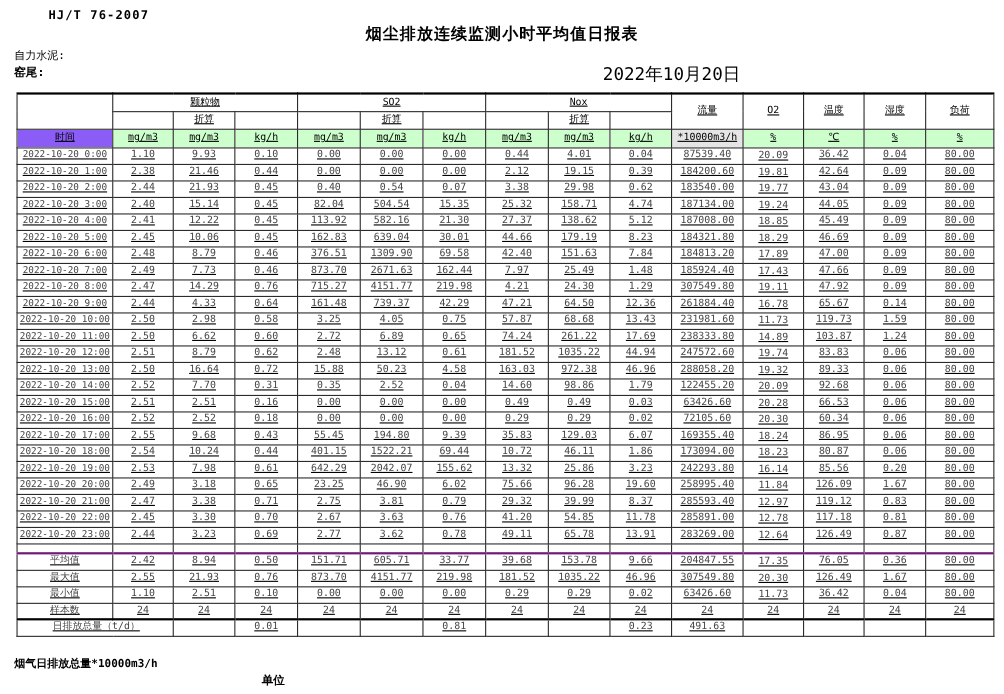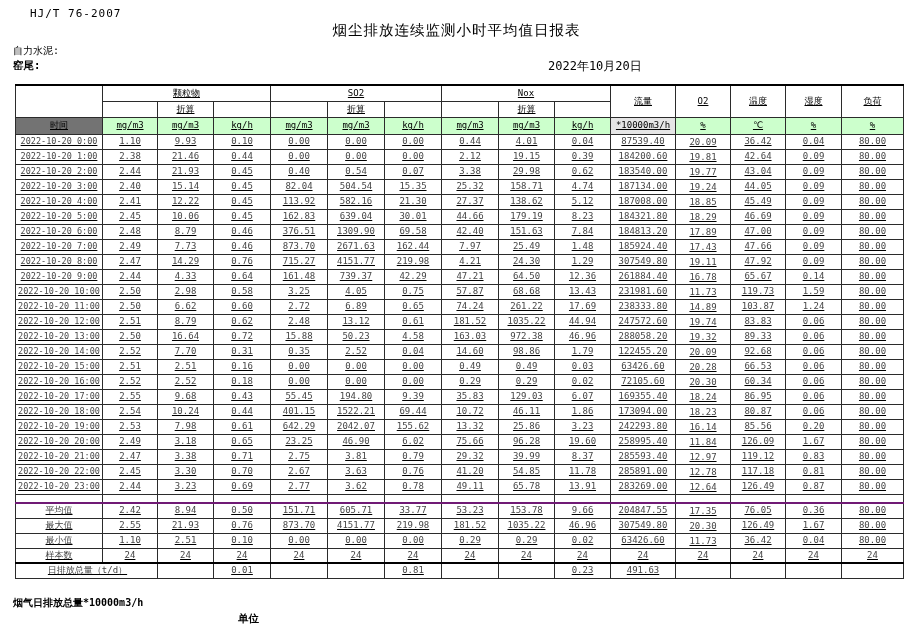--- a/index.html
+++ b/index.html
@@ -1,23 +1,23 @@
 <!DOCTYPE html>
 <html><head>
 <meta charset="utf-8">
 <style>
   * { margin:0; padding:0; box-sizing:border-box; }
   html,body { width:913px; height:631px; background:#fff; overflow:hidden;
     font-family:"DejaVu Sans Mono","DejaVu Sans",monospace; color:#000; }
   .abs { position:absolute; }
-  #standard { left:30px; top:7px; font-size:11px; font-weight:normal; letter-spacing:1px; }
-  #title { left:0; top:21px; width:913px; text-align:center; font-size:14.5px; font-weight:normal; letter-spacing:1px; }
+  #standard { left:44px; top:7px; font-size:11px; font-weight:bold; letter-spacing:1px; }
+  #title { left:0; top:21px; width:913px; text-align:center; font-size:14.5px; font-weight:bold; letter-spacing:1px; }
   #company { left:13px; top:44px; font-size:10px; font-weight:normal;text-align:center; }
   #location { left:13px; top:59px; font-size:10.5px; font-weight:bold; }
-  #date { left:548px; top:58px; font-size:12px; }
+  #date { left:548px; top:58px; font-size:16px; }
 
   #report-table { left:15px; top:84px; }
   table { border-collapse:collapse; table-layout:fixed; width:888px;text-decoration:underline; }
   td, th { border:1px solid #2b2b2b; font-weight:normal; text-align:center;
     font-size:9px; line-height:11px; height:15px; padding:0 1px; overflow:hidden; white-space:nowrap; }
   table { border:1.5px solid #000; border-top:2.5px solid #000; }
   thead th { color:#000; }
   thead tr.grp th { height:16px; }
   tr.units th { height:17px; }
   tbody td { color:#454545; }
@@ -77,21 +77,21 @@
         <th>折算</th>
         <th></th>
         <th></th>
         <th>折算</th>
         <th></th>
         <th></th>
         <th>折算</th>
         <th></th>
       </tr>
       <tr class="units green-row">
-        <th class="green" style="background: #737373;">时间</th>
+        <th class="green" style="background: #8b5cf6;">时间</th>
         <th class="green" style="background: rgb(204, 255, 204);">mg/m3</th>
         <th class="green" style="background: rgb(204, 255, 204);">mg/m3</th>
         <th class="green" style="background: rgb(204, 255, 204);">kg/h</th>
         <th class="green" style="background: rgb(204, 255, 204);">mg/m3</th>
         <th class="green" style="background: rgb(204, 255, 204);">mg/m3</th>
         <th class="green" style="background: rgb(204, 255, 204);">kg/h</th>
         <th class="green" style="background: rgb(204, 255, 204);">mg/m3</th>
         <th class="green" style="background: rgb(204, 255, 204);">mg/m3</th>
         <th class="green" style="background: rgb(204, 255, 204);">kg/h</th>
         <th class="green" style="background: #e5e5e5;">*10000m3/h</th>
@@ -528,21 +528,21 @@
           <td></td>
         </tr>
         <tr class="sum-first">
           <td>平均值</td>
           <td>2.42</td>
           <td>8.94</td>
           <td>0.50</td>
           <td>151.71</td>
           <td>605.71</td>
           <td>33.77</td>
-          <td>53.23</td>
+          <td>39.68</td>
           <td>153.78</td>
           <td>9.66</td>
           <td>204847.55</td>
           <td class="col-o2">17.35</td>
           <td>76.05</td>
           <td>0.36</td>
           <td>80.00</td>
         </tr>
         <tr>
           <td>最大值</td>

